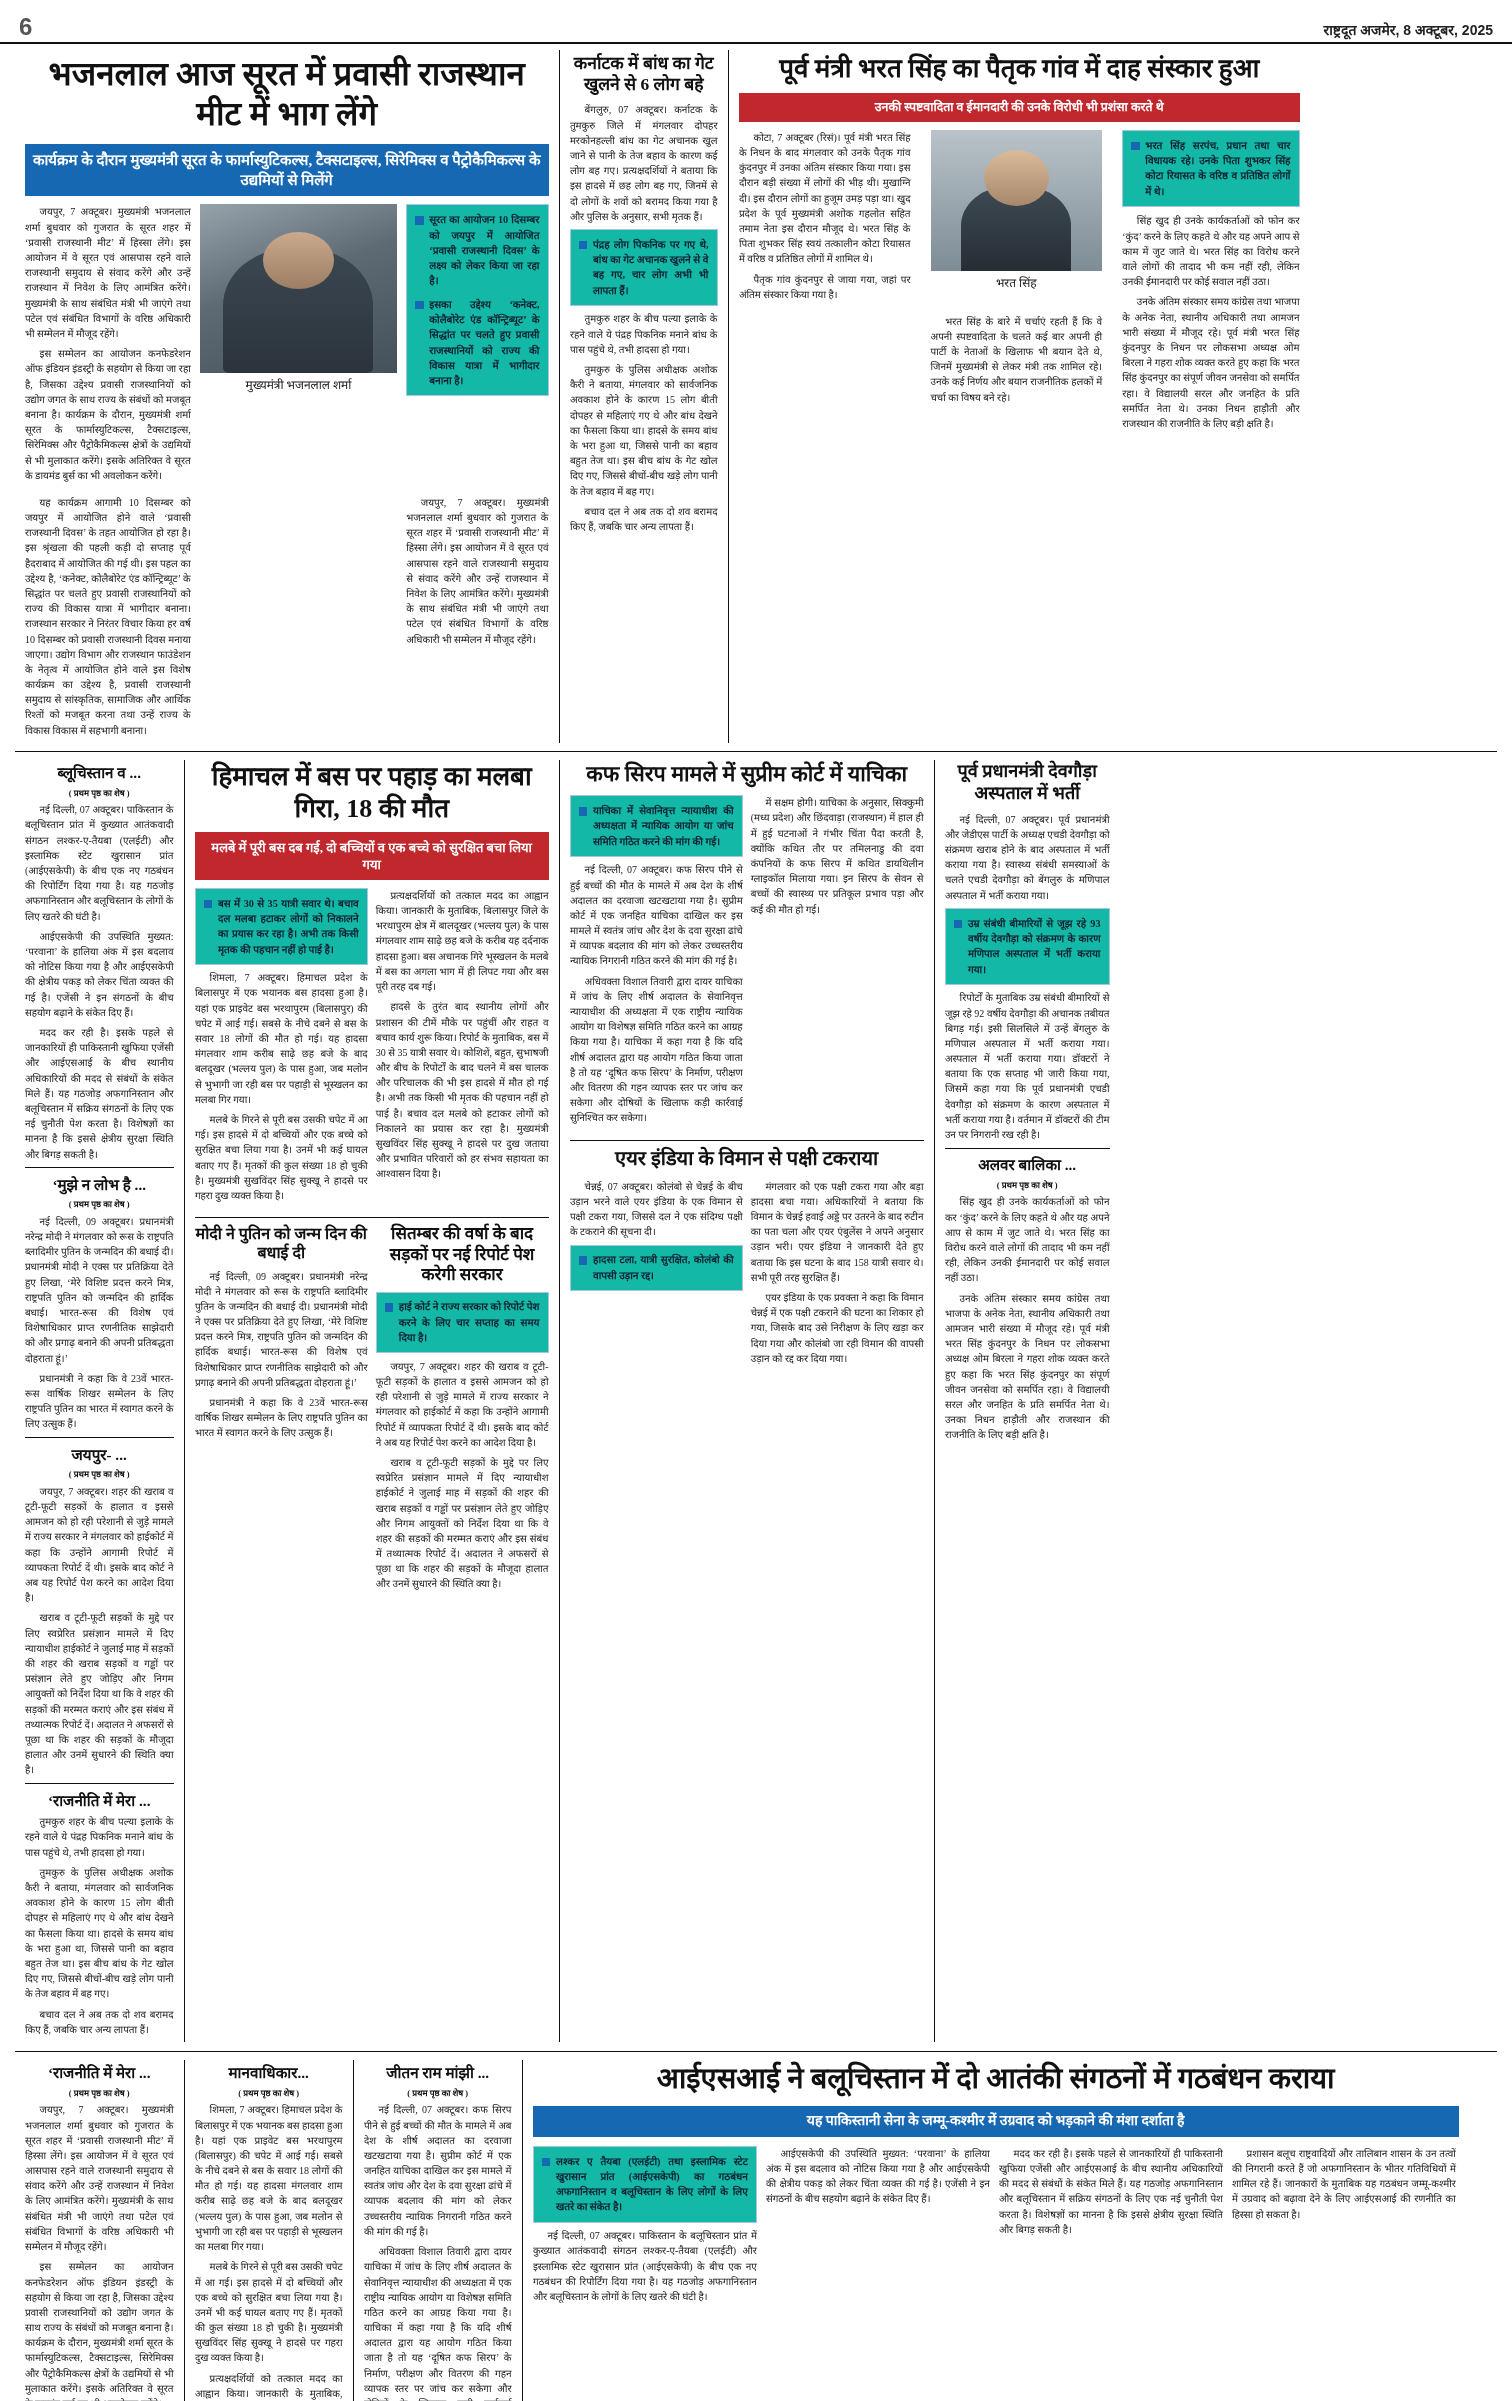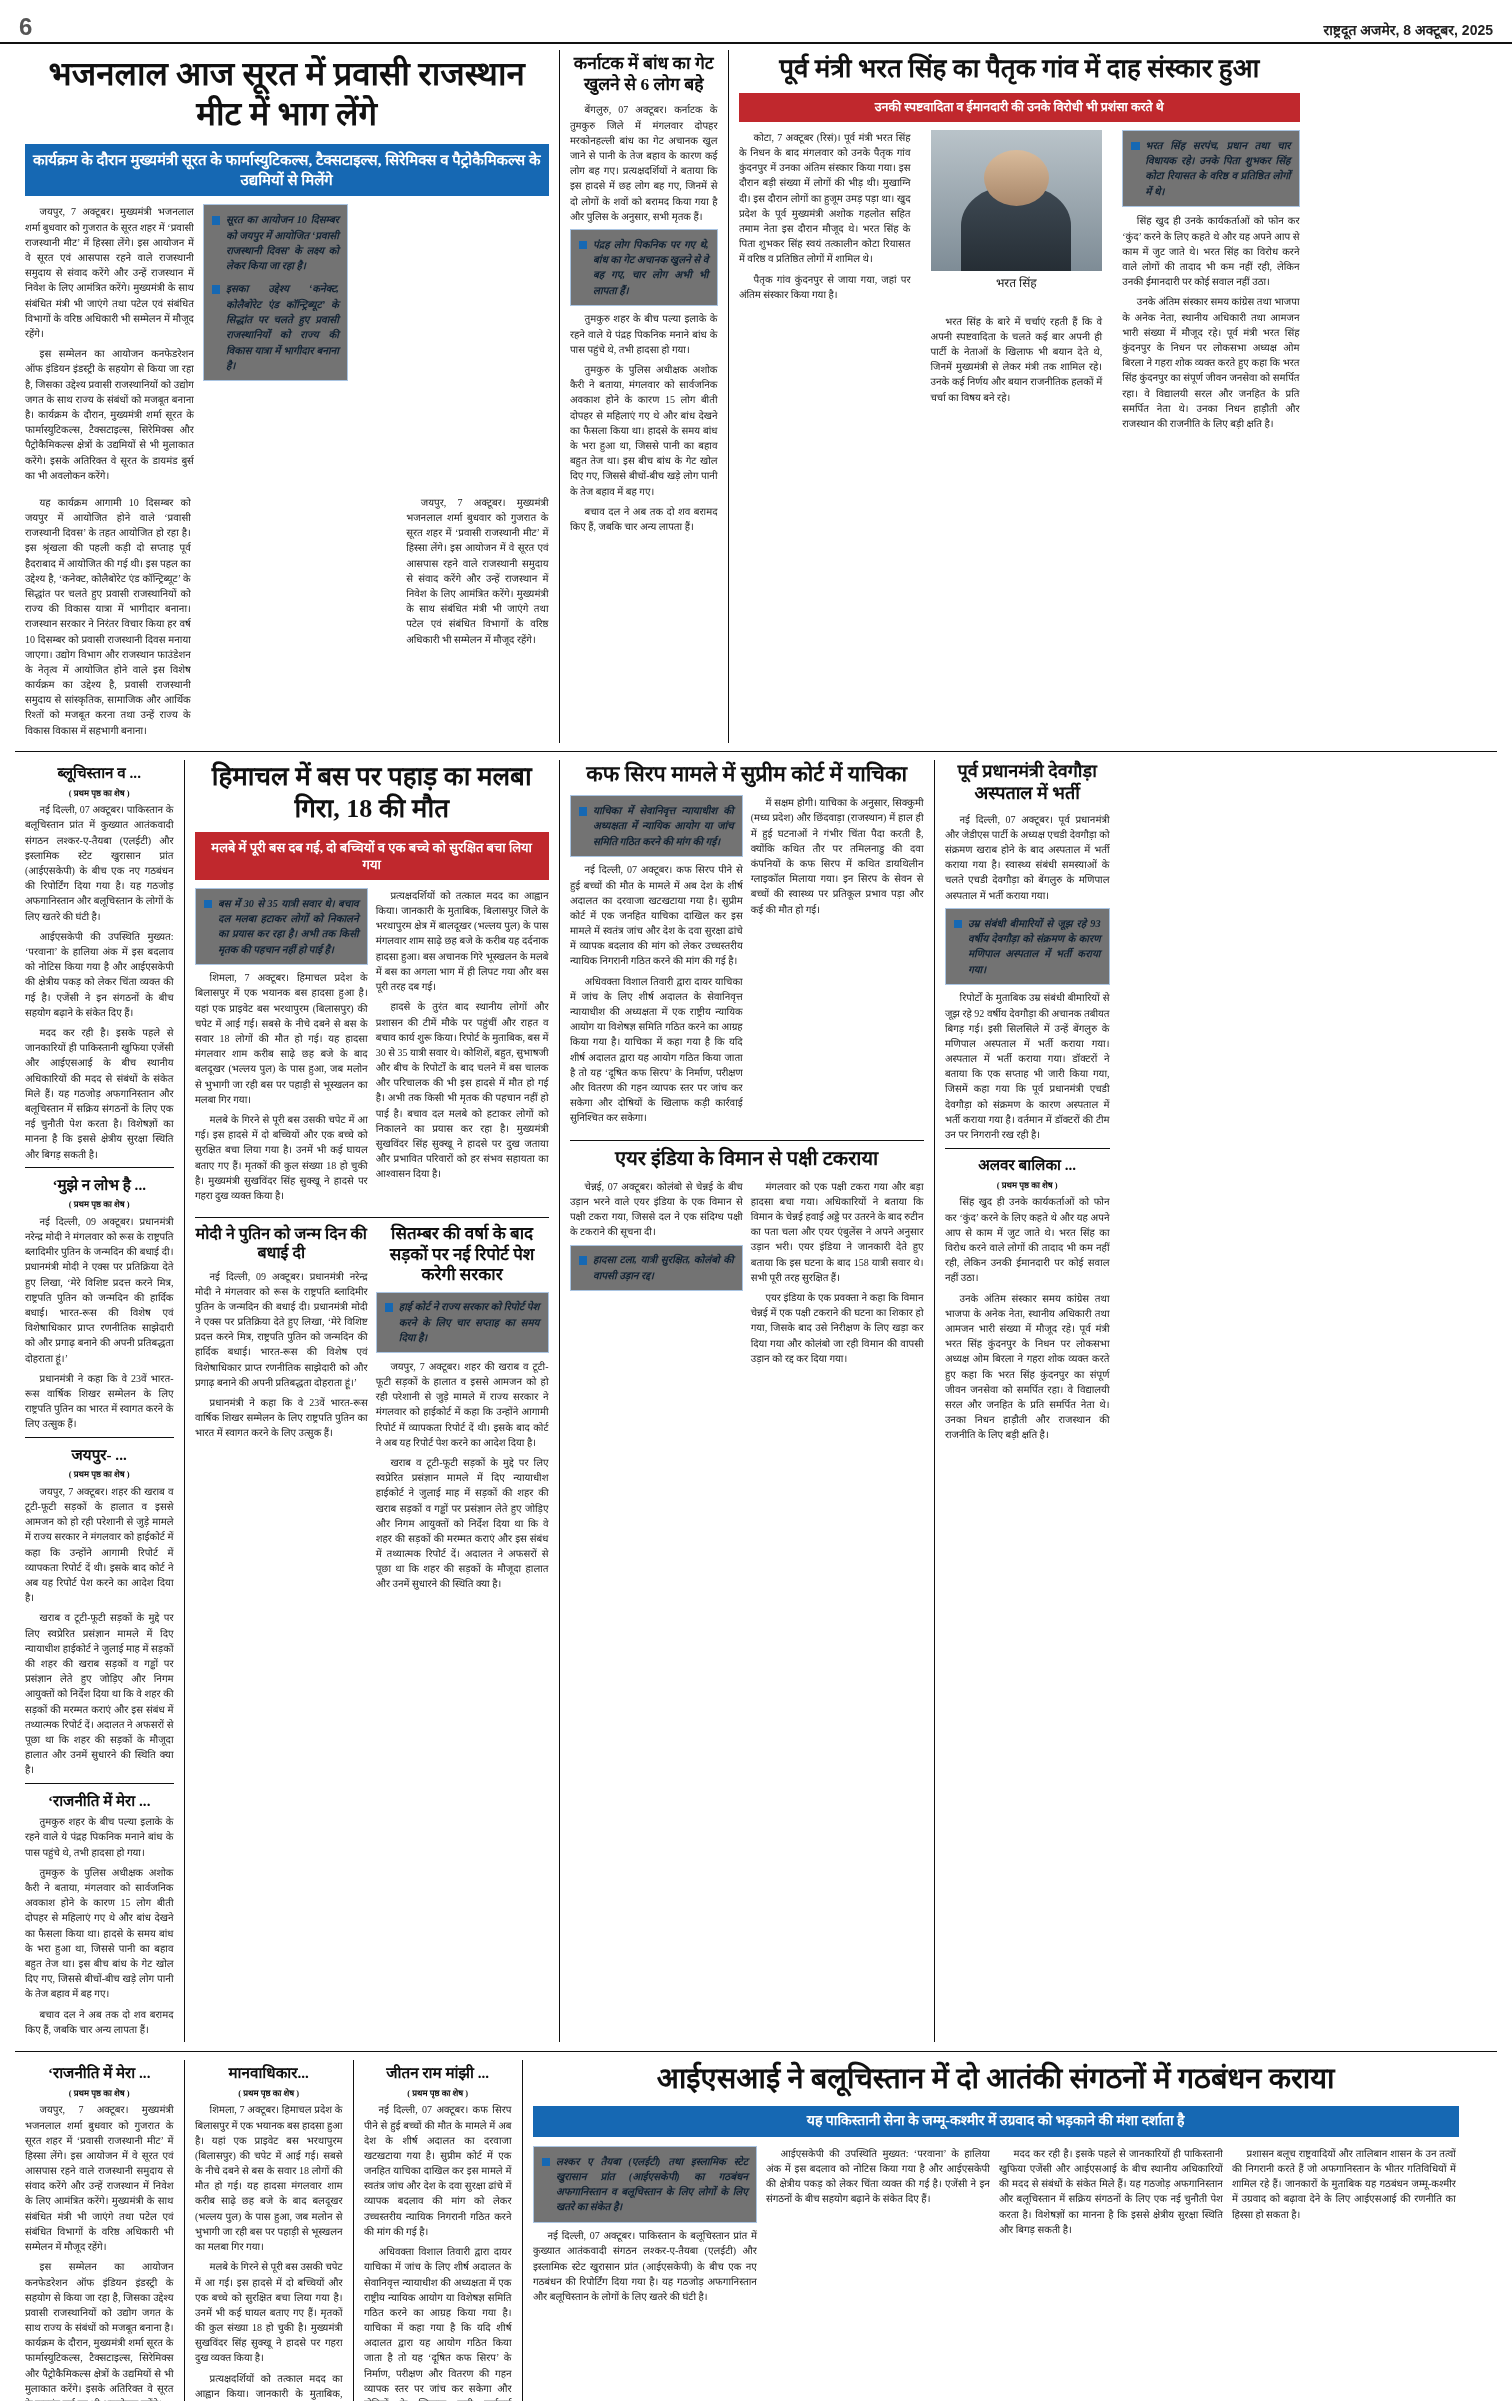--- a/index.html
+++ b/index.html
@@ -59,25 +59,24 @@
     background:#1668b3;
     color:#fff;
     font-weight:bold;
     text-align:center;
     padding:6.2px 8px;
     line-height:1.35;
     box-sizing:border-box;
   }
   .kicker.red{background:#c0282d;}
   .bluebox{
-    background:#737373;
+    background:#14b8a6;
     border:0.6px solid #a9c4e2;
     padding:6.8px 8px;
     box-sizing:border-box;
-    font-style:italic;
   }
   .bullet{
     display:flex;
     gap:5.6px;
     align-items:flex-start;
   }
   .bullet .sq{
     flex:0 0 auto;
     width:8.5px;height:8.5px;
     background:#1668b3;
@@ -144,20 +143,28 @@
       <div class="hl" style="font-size:33px;margin:4.5px 0 9px 0;">भजनलाल आज सूरत में प्रवासी राजस्थान मीट में भाग लेंगे</div>
       <div class="kicker" style="font-size:15px;margin-bottom:8px;">कार्यक्रम के दौरान मुख्यमंत्री सूरत के फार्मास्युटिकल्स, टैक्सटाइल्स, सिरेमिक्स व पैट्रोकैमिकल्स के उद्यमियों से मिलेंगे</div>
 
       <div style="display:flex;gap:9px;">
         <div style="width:169px;">
           <div class="body-text">
             <p>जयपुर, 7 अक्टूबर। मुख्यमंत्री भजनलाल शर्मा बुधवार को गुजरात के सूरत शहर में ‘प्रवासी राजस्थानी मीट’ में हिस्सा लेंगे। इस आयोजन में वे सूरत एवं आसपास रहने वाले राजस्थानी समुदाय से संवाद करेंगे और उन्हें राजस्थान में निवेश के लिए आमंत्रित करेंगे। मुख्यमंत्री के साथ संबंधित मंत्री भी जाएंगे तथा पटेल एवं संबंधित विभागों के वरिष्ठ अधिकारी भी सम्मेलन में मौजूद रहेंगे।</p>
             <p>इस सम्मेलन का आयोजन कनफेडरेशन ऑफ इंडियन इंडस्ट्री के सहयोग से किया जा रहा है, जिसका उद्देश्य प्रवासी राजस्थानियों को उद्योग जगत के साथ राज्य के संबंधों को मजबूत बनाना है। कार्यक्रम के दौरान, मुख्यमंत्री शर्मा सूरत के फार्मास्युटिकल्स, टैक्सटाइल्स, सिरेमिक्स और पैट्रोकैमिकल्स क्षेत्रों के उद्यमियों से भी मुलाकात करेंगे। इसके अतिरिक्त वे सूरत के डायमंड बुर्स का भी अवलोकन करेंगे।</p>
           </div>
         </div>
+        <div style="width:201px;">
+          <div class="photo" style="height:169px;">
+            <div class="g1"></div>
+              <div class="g2"></div>
+              <div class="g3"></div>
+          </div>
+          <div class="caption">मुख्यमंत्री भजनलाल शर्मा</div>
+        </div>
         <div style="width:145px;">
           <div class="bluebox">
             <div class="bullet" style="margin-bottom:8px;">
               <div class="sq"></div>
               <div class="tx">सूरत का आयोजन 10 दिसम्बर को जयपुर में आयोजित ‘प्रवासी राजस्थानी दिवस’ के लक्ष्य को लेकर किया जा रहा है।</div>
             </div>
             <div class="bullet">
               <div class="sq"></div>
               <div class="tx">इसका उद्देश्य ‘कनेक्ट, कोलैबोरेट एंड कॉन्ट्रिब्यूट’ के सिद्धांत पर चलते हुए प्रवासी राजस्थानियों को राज्य की विकास यात्रा में भागीदार बनाना है।</div>
             </div>

